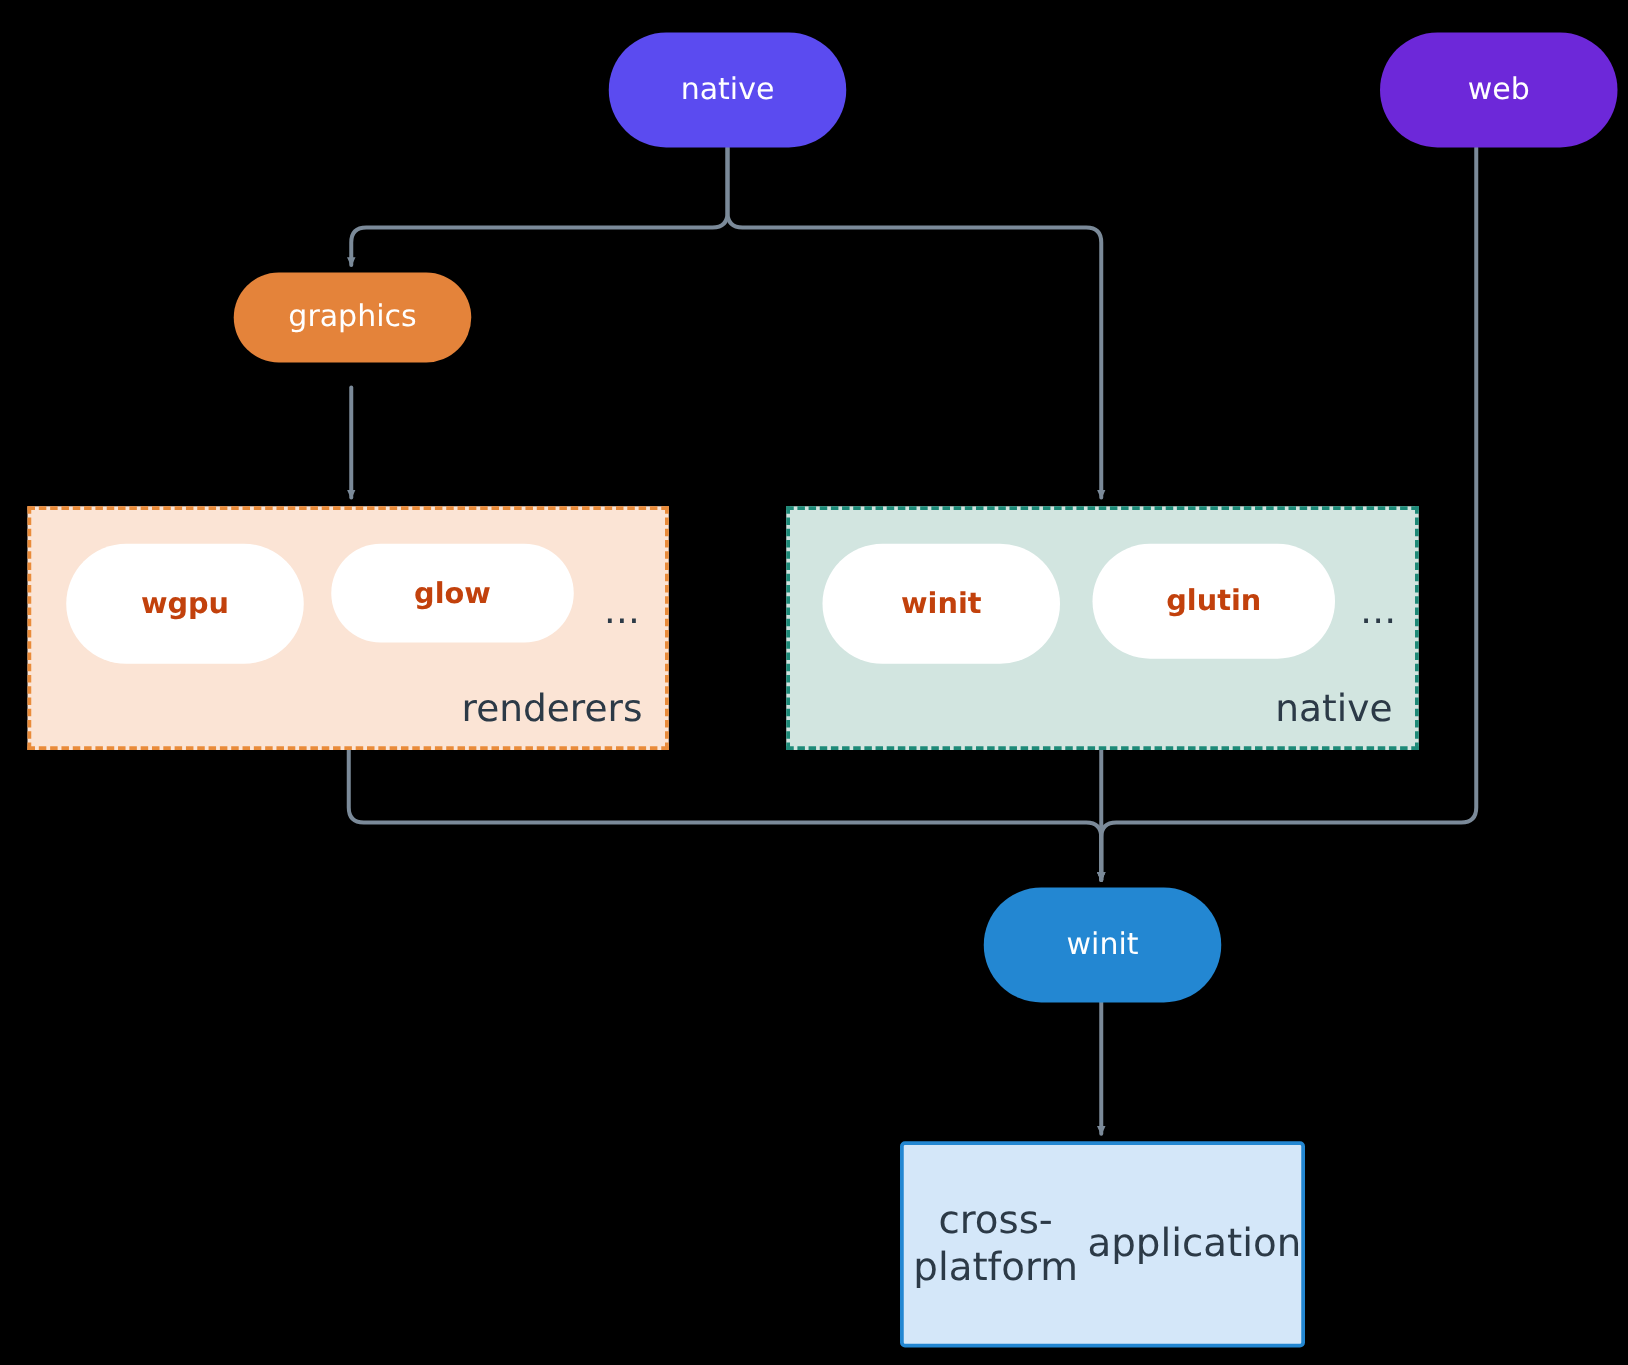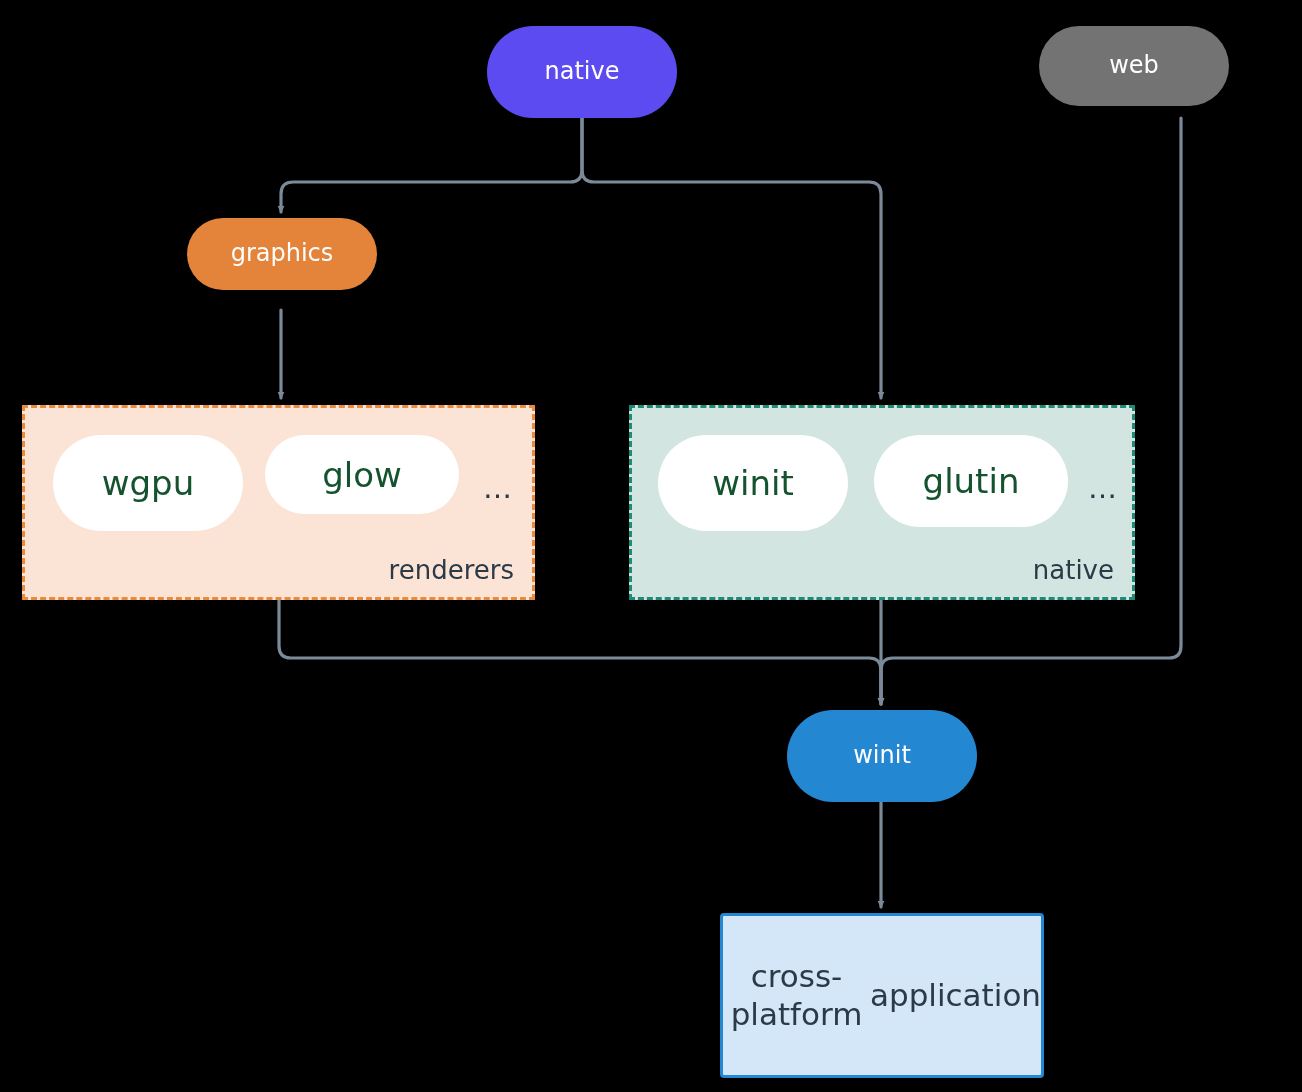--- a/index.html
+++ b/index.html
@@ -41,23 +41,23 @@
     border-radius: 999px;
     color: #ffffff;
     font-size: 24px;
   }
   .node-native {
     left: 487px;  top: 26px;
     width: 190px; height: 92px;
     background: #5B4BF0;
   }
   .node-web {
-    left: 1039px; top: 26px;
-    width: 190px; height: 80px;
-    background: #737373;
+    left: 1104px; top: 26px;
+    width: 190px; height: 92px;
+    background: #6d28d9;
   }
   .node-graphics {
     left: 187px;  top: 218px;
     width: 190px; height: 72px;
     background: #E4833A;
   }
   .node-iced {
     left: 787px;  top: 710px;
     width: 190px; height: 92px;
     background: #2387D2;
@@ -78,35 +78,36 @@
   .group-shells {
     left: 629px; top: 405px;
     width: 506px; height: 195px;
     background: #D2E5E0;
     border-color: #1E8A78;
   }
   .group-label {
     position: absolute;
     right: 18px;
     bottom: 12px;
-    font-size: 26px;
+    font-size: 30px;
     color: #2C3A47;
   }
   
   .chip {
     position: absolute;
     display: flex;
     align-items: center;
     justify-content: center;
     background: #FFFFFF;
     border-radius: 999px;
-    color: #14532d;
-    font-size: 34px;
+    color: #c2410c;
+    font-size: 23px;
     box-sizing: border-box;
     white-space: nowrap;
+    font-weight: bold;
   }
   .chip-wgpu   { left: 28px;  top: 27px; width: 190px; height: 96px; }
   .chip-glow   { left: 240px; top: 27px; width: 194px; height: 79px; }
   .chip-winit  { left: 26px;  top: 27px; width: 190px; height: 96px; }
   .chip-glutin { left: 242px; top: 27px; width: 194px; height: 92px; }
   .ellipsis {
     position: absolute;
     font-size: 29px;
     color: #2C3A47;
     line-height: 1;

